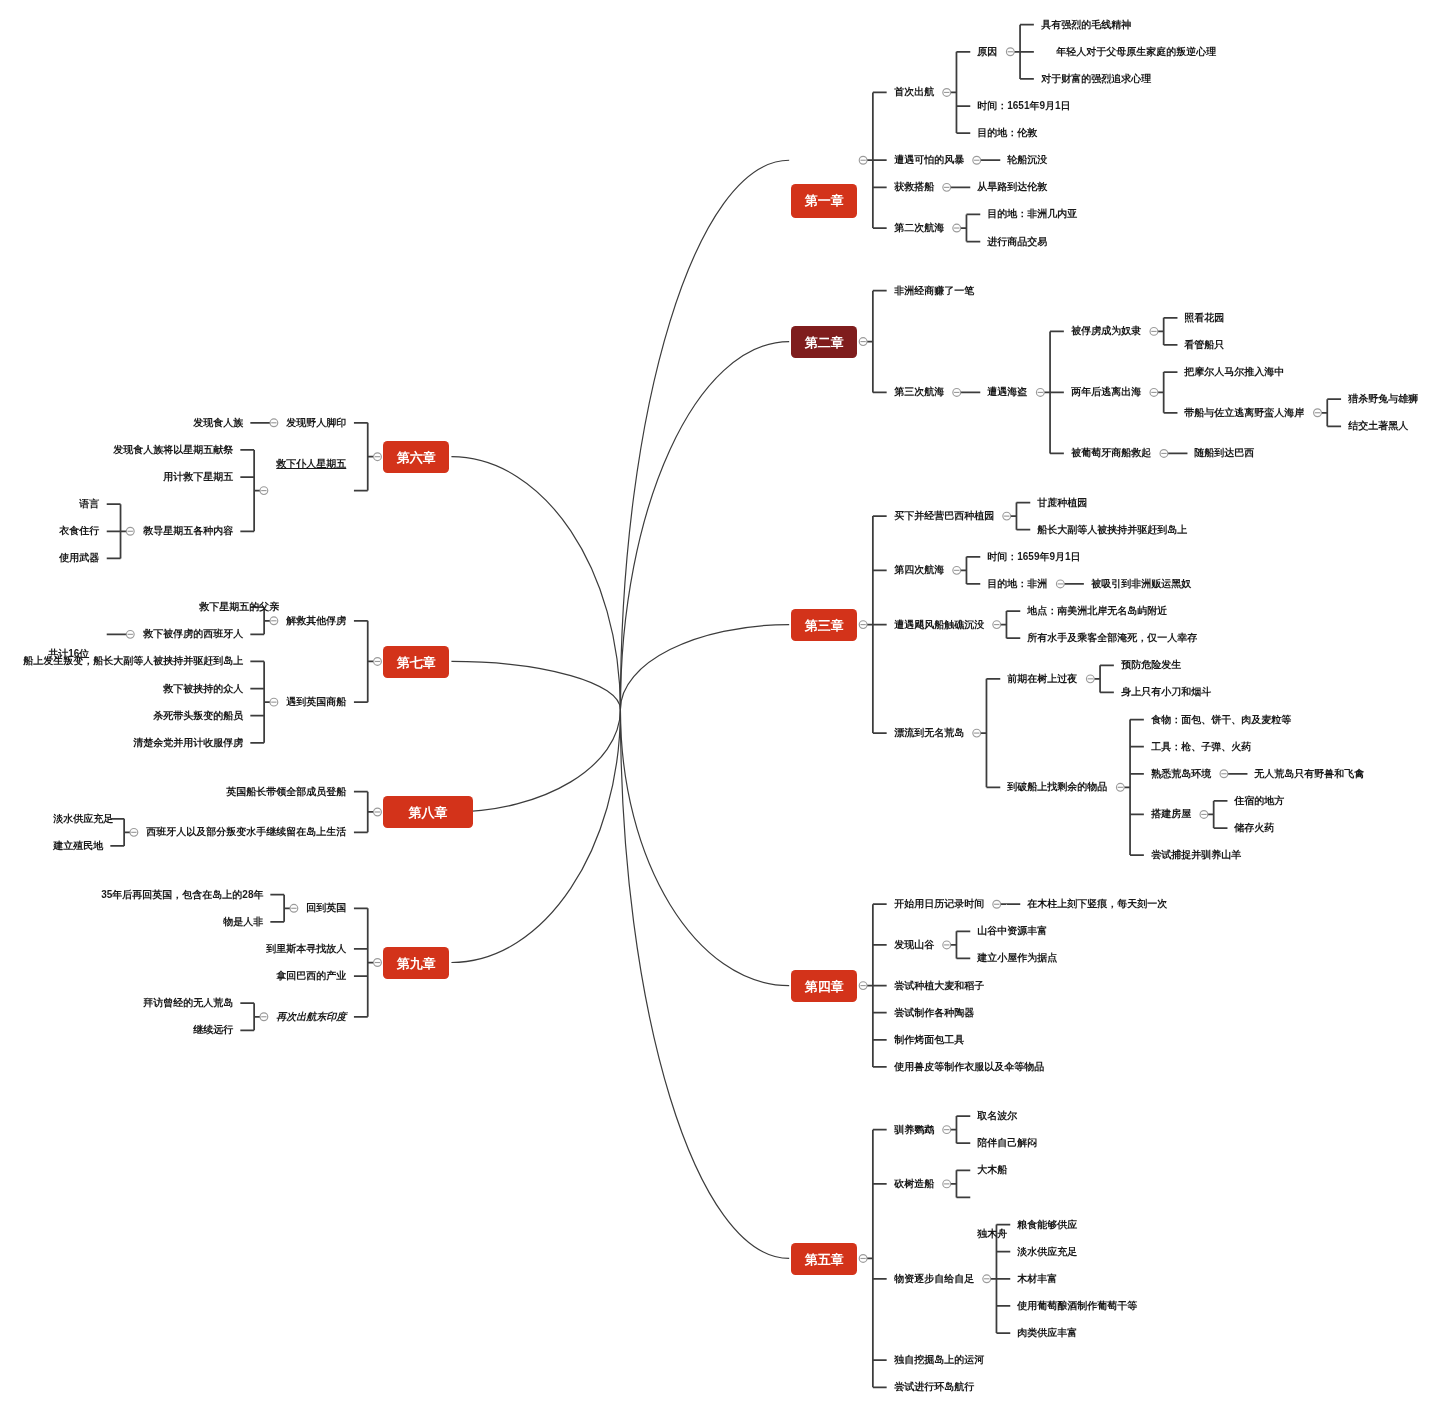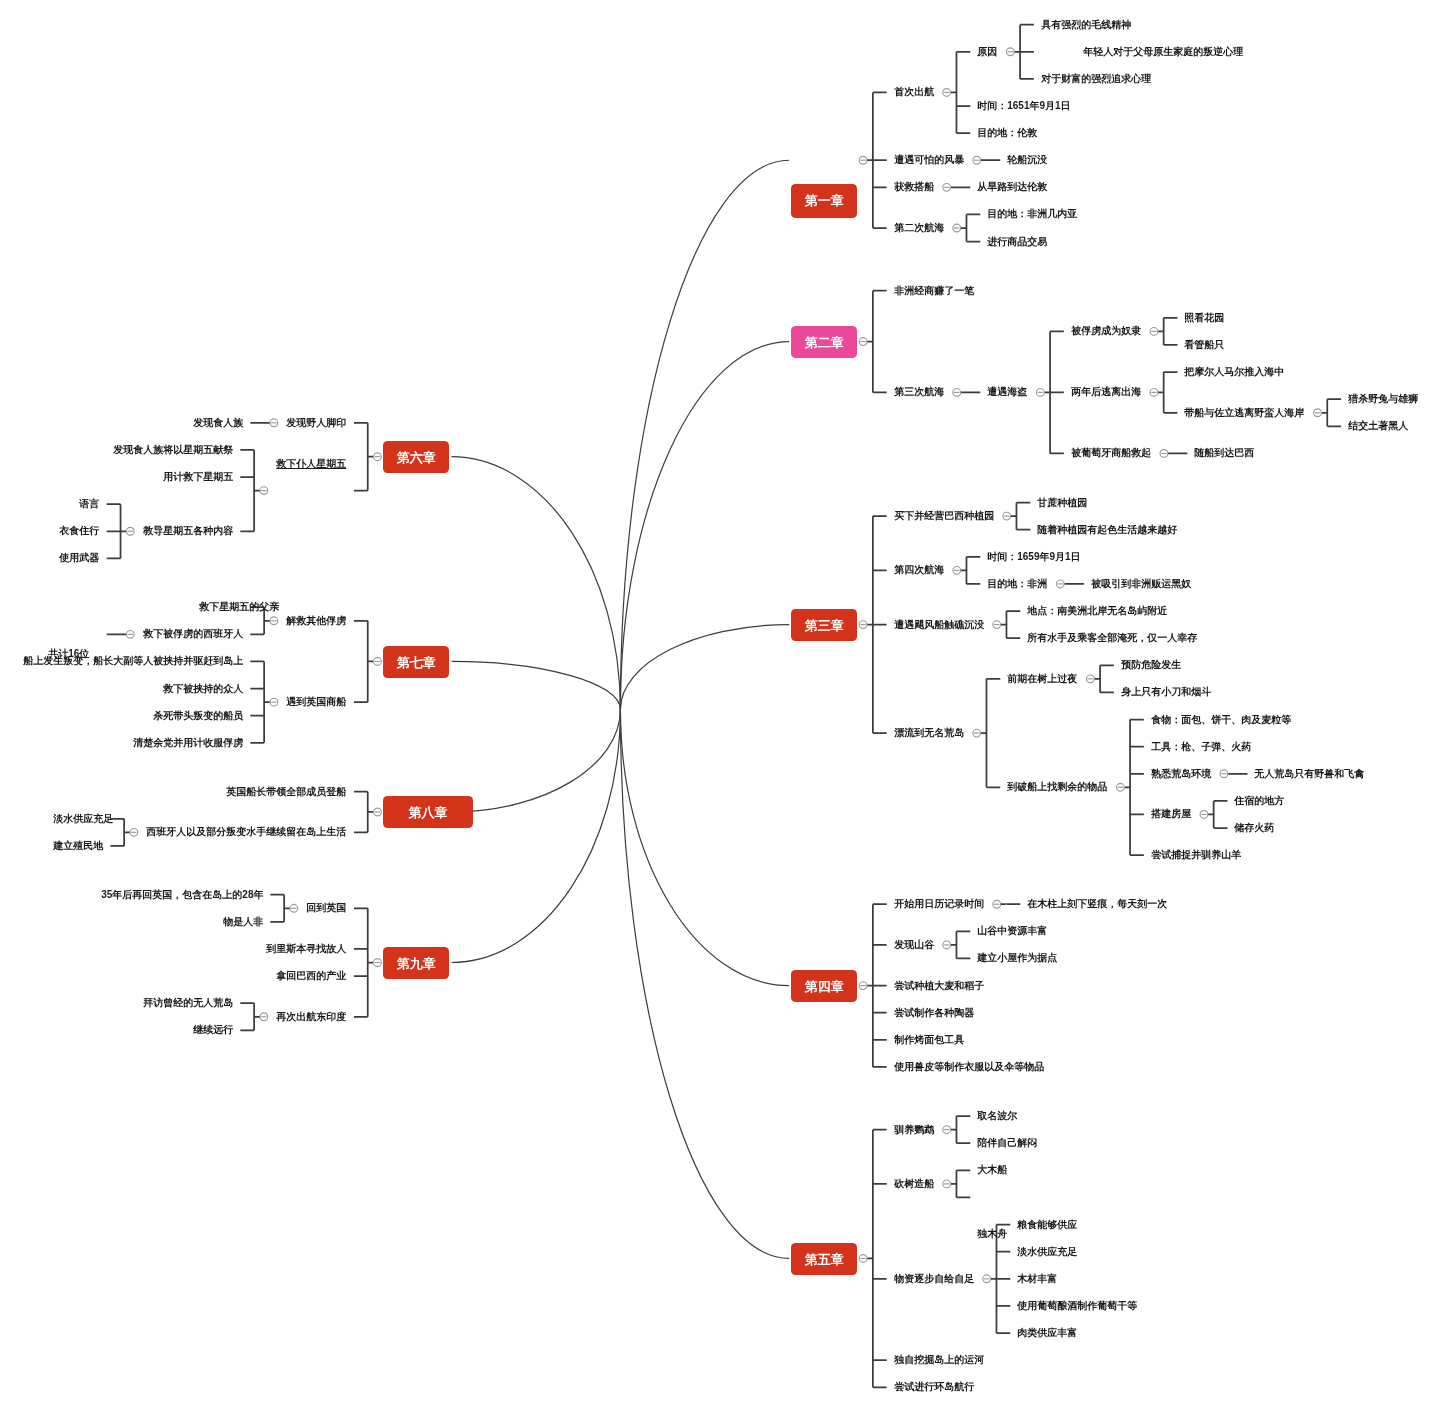--- a/index.html
+++ b/index.html
@@ -244,49 +244,49 @@
       <g>
         <circle cx="263.8837499999999" cy="1016.7600000000002" r="3.88" fill="#ffffff" stroke="#9b9b9b" stroke-width="1.15"></circle>
         <line x1="261.23374999999993" x2="266.5337499999999" y1="1016.7600000000002" y2="1016.7600000000002" stroke="#9b9b9b" stroke-width="1.15"></line>
       </g>
     </svg>
 
 <div class="node chapter" style="left: 791.17px; top: 144.29px; width: 66.4px; height: 34px; line-height: 33.5px; background: rgb(211, 51, 26); margin-top: 40px;">第一章</div>
     <div class="node topic" style="left: 886.67px; top: 85.44px; width: 54.5px; height: 14px; line-height: 14px; padding-left: 7.25px; padding-right: 7.25px; color: rgb(26, 26, 26);">首次出航</div>
     <div class="node topic" style="left: 970.27px; top: 44.76px; width: 34.5px; height: 14px; line-height: 14px; padding-left: 7.25px; padding-right: 7.25px; color: rgb(26, 26, 26);">原因</div>
     <div class="node topic" style="left: 1033.87px; top: 17.64px; width: 104.5px; height: 14px; line-height: 14px; padding-left: 7.25px; padding-right: 7.25px; color: rgb(26, 26, 26);">具有强烈的毛线精神</div>
-    <div class="node topic" style="left: 1076px; top: 44.76px; width: 174.5px; height: 14px; line-height: 14px; padding-left: 7.25px; padding-right: 7.25px; color: rgb(26, 26, 26);">年轻人对于父母原生家庭的叛逆心理</div>
+    <div class="node topic" style="left: 1049px; top: 44.76px; width: 174.5px; height: 14px; line-height: 14px; padding-left: 7.25px; padding-right: 7.25px; color: rgb(26, 26, 26);">年轻人对于父母原生家庭的叛逆心理</div>
     <div class="node topic" style="left: 1033.87px; top: 71.88px; width: 124.5px; height: 14px; line-height: 14px; padding-left: 7.25px; padding-right: 7.25px; color: rgb(26, 26, 26);">对于财富的强烈追求心理</div>
     <div class="node topic" style="left: 970.27px; top: 99px; width: 107.88px; height: 14px; line-height: 14px; padding-left: 7.25px; padding-right: 7.25px; color: rgb(26, 26, 26);">时间：1651年9月1日</div>
     <div class="node topic" style="left: 970.27px; top: 126.12px; width: 74.5px; height: 14px; line-height: 14px; padding-left: 7.25px; padding-right: 7.25px; color: rgb(26, 26, 26);">目的地：伦敦</div>
     <div class="node topic" style="left: 886.67px; top: 153.24px; width: 84.5px; height: 14px; line-height: 14px; padding-left: 7.25px; padding-right: 7.25px; color: rgb(26, 26, 26);">遭遇可怕的风暴</div>
     <div class="node topic" style="left: 1000.27px; top: 153.24px; width: 54.5px; height: 14px; line-height: 14px; padding-left: 7.25px; padding-right: 7.25px; color: rgb(26, 26, 26);">轮船沉没</div>
     <div class="node topic" style="left: 886.67px; top: 180.36px; width: 54.5px; height: 14px; line-height: 14px; padding-left: 7.25px; padding-right: 7.25px; color: rgb(26, 26, 26);">获救搭船</div>
     <div class="node topic" style="left: 970.27px; top: 180.36px; width: 84.5px; height: 14px; line-height: 14px; padding-left: 7.25px; padding-right: 7.25px; color: rgb(26, 26, 26);">从旱路到达伦敦</div>
     <div class="node topic" style="left: 886.67px; top: 221.04px; width: 64.5px; height: 14px; line-height: 14px; padding-left: 7.25px; padding-right: 7.25px; color: rgb(26, 26, 26);">第二次航海</div>
     <div class="node topic" style="left: 980.27px; top: 207.48px; width: 104.5px; height: 14px; line-height: 14px; padding-left: 7.25px; padding-right: 7.25px; color: rgb(26, 26, 26);">目的地：非洲几内亚</div>
     <div class="node topic" style="left: 980.27px; top: 234.6px; width: 74.5px; height: 14px; line-height: 14px; padding-left: 7.25px; padding-right: 7.25px; color: rgb(26, 26, 26);">进行商品交易</div>
-    <div class="node chapter" style="left: 791.17px; top: 325.62px; width: 66.4px; height: 31.9px; line-height: 33.5px; background: #ec4899;">第二章</div>
+    <div class="node chapter" style="left: 791.17px; top: 325.62px; width: 66.4px; height: 31.9px; line-height: 33.5px; background: #7f1d1d;">第二章</div>
     <div class="node topic" style="left: 886.67px; top: 283.72px; width: 94.5px; height: 14px; line-height: 14px; padding-left: 7.25px; padding-right: 7.25px; color: rgb(26, 26, 26);">非洲经商赚了一笔</div>
     <div class="node topic" style="left: 886.67px; top: 385.42px; width: 64.5px; height: 14px; line-height: 14px; padding-left: 7.25px; padding-right: 7.25px; color: rgb(26, 26, 26);">第三次航海</div>
     <div class="node topic" style="left: 980.27px; top: 385.42px; width: 54.5px; height: 14px; line-height: 14px; padding-left: 7.25px; padding-right: 7.25px; color: rgb(26, 26, 26);">遭遇海盗</div>
     <div class="node topic" style="left: 1063.87px; top: 324.4px; width: 84.5px; height: 14px; line-height: 14px; padding-left: 7.25px; padding-right: 7.25px; color: rgb(26, 26, 26);">被俘虏成为奴隶</div>
     <div class="node topic" style="left: 1177.47px; top: 310.84px; width: 54.5px; height: 14px; line-height: 14px; padding-left: 7.25px; padding-right: 7.25px; color: rgb(26, 26, 26);">照看花园</div>
     <div class="node topic" style="left: 1177.47px; top: 337.96px; width: 54.5px; height: 14px; line-height: 14px; padding-left: 7.25px; padding-right: 7.25px; color: rgb(26, 26, 26);">看管船只</div>
     <div class="node topic" style="left: 1063.87px; top: 385.42px; width: 84.5px; height: 14px; line-height: 14px; padding-left: 7.25px; padding-right: 7.25px; color: rgb(26, 26, 26);">两年后逃离出海</div>
     <div class="node topic" style="left: 1177.47px; top: 365.08px; width: 114.5px; height: 14px; line-height: 14px; padding-left: 7.25px; padding-right: 7.25px; color: rgb(26, 26, 26);">把摩尔人马尔推入海中</div>
     <div class="node topic" style="left: 1177.47px; top: 405.76px; width: 134.5px; height: 14px; line-height: 14px; padding-left: 7.25px; padding-right: 7.25px; color: rgb(26, 26, 26);">带船与佐立逃离野蛮人海岸</div>
     <div class="node topic" style="left: 1341.07px; top: 392.2px; width: 84.5px; height: 14px; line-height: 14px; padding-left: 7.25px; padding-right: 7.25px; color: rgb(26, 26, 26);">猎杀野兔与雄狮</div>
     <div class="node topic" style="left: 1341.07px; top: 419.32px; width: 74.5px; height: 14px; line-height: 14px; padding-left: 7.25px; padding-right: 7.25px; color: rgb(26, 26, 26);">结交土著黑人</div>
     <div class="node topic" style="left: 1063.87px; top: 446.44px; width: 94.5px; height: 14px; line-height: 14px; padding-left: 7.25px; padding-right: 7.25px; color: rgb(26, 26, 26);">被葡萄牙商船救起</div>
     <div class="node topic" style="left: 1187.47px; top: 446.44px; width: 74.5px; height: 14px; line-height: 14px; padding-left: 7.25px; padding-right: 7.25px; color: rgb(26, 26, 26);">随船到达巴西</div>
     <div class="node chapter" style="left: 791.17px; top: 608.65px; width: 66.4px; height: 31.9px; line-height: 33.5px; background: rgb(211, 51, 26);">第三章</div>
     <div class="node topic" style="left: 886.67px; top: 509.12px; width: 114.5px; height: 14px; line-height: 14px; padding-left: 7.25px; padding-right: 7.25px; color: rgb(26, 26, 26);">买下并经营巴西种植园</div>
     <div class="node topic" style="left: 1030.27px; top: 495.56px; width: 64.5px; height: 14px; line-height: 14px; padding-left: 7.25px; padding-right: 7.25px; color: rgb(26, 26, 26);">甘蔗种植园</div>
-    <div class="node topic" style="left: 1030.27px; top: 522.68px; width: 154.5px; height: 14px; line-height: 14px; padding-left: 7.25px; padding-right: 7.25px; color: rgb(26, 26, 26);">随着种植园有起色生活越来越好</div>
+    <div class="node topic" style="left: 1030.27px; top: 522.68px; width: 154.5px; height: 14px; line-height: 14px; padding-left: 7.25px; padding-right: 7.25px; color: rgb(26, 26, 26);">船长大副等人被挟持并驱赶到岛上</div>
     <div class="node topic" style="left: 886.67px; top: 563.36px; width: 64.5px; height: 14px; line-height: 14px; padding-left: 7.25px; padding-right: 7.25px; color: rgb(26, 26, 26);">第四次航海</div>
     <div class="node topic" style="left: 980.27px; top: 549.8px; width: 107.88px; height: 14px; line-height: 14px; padding-left: 7.25px; padding-right: 7.25px; color: rgb(26, 26, 26);">时间：1659年9月1日</div>
     <div class="node topic" style="left: 980.27px; top: 576.92px; width: 74.5px; height: 14px; line-height: 14px; padding-left: 7.25px; padding-right: 7.25px; color: rgb(26, 26, 26);">目的地：非洲</div>
     <div class="node topic" style="left: 1083.87px; top: 576.92px; width: 114.5px; height: 14px; line-height: 14px; padding-left: 7.25px; padding-right: 7.25px; color: rgb(26, 26, 26);">被吸引到非洲贩运黑奴</div>
     <div class="node topic" style="left: 886.67px; top: 617.6px; width: 104.5px; height: 14px; line-height: 14px; padding-left: 7.25px; padding-right: 7.25px; color: rgb(26, 26, 26);">遭遇飓风船触礁沉没</div>
     <div class="node topic" style="left: 1020.27px; top: 604.04px; width: 154.5px; height: 14px; line-height: 14px; padding-left: 7.25px; padding-right: 7.25px; color: rgb(26, 26, 26);">地点：南美洲北岸无名岛屿附近</div>
     <div class="node topic" style="left: 1020.27px; top: 631.16px; width: 184.5px; height: 14px; line-height: 14px; padding-left: 7.25px; padding-right: 7.25px; color: rgb(26, 26, 26);">所有水手及乘客全部淹死，仅一人幸存</div>
     <div class="node topic" style="left: 886.67px; top: 726.08px; width: 84.5px; height: 14px; line-height: 14px; padding-left: 7.25px; padding-right: 7.25px; color: rgb(26, 26, 26);">漂流到无名荒岛</div>
     <div class="node topic" style="left: 1000.27px; top: 671.84px; width: 84.5px; height: 14px; line-height: 14px; padding-left: 7.25px; padding-right: 7.25px; color: rgb(26, 26, 26);">前期在树上过夜</div>
     <div class="node topic" style="left: 1113.87px; top: 658.28px; width: 74.5px; height: 14px; line-height: 14px; padding-left: 7.25px; padding-right: 7.25px; color: rgb(26, 26, 26);">预防危险发生</div>
@@ -349,16 +349,16 @@
     <div class="node topic" style="left: 219.43px; top: 784.65px; width: 134.5px; height: 14px; line-height: 14px; padding-left: 7.25px; padding-right: 7.25px; color: rgb(26, 26, 26);">英国船长带领全部成员登船</div>
     <div class="node topic" style="left: 139.43px; top: 825.33px; width: 214.5px; height: 14px; line-height: 14px; padding-left: 7.25px; padding-right: 7.25px; color: rgb(26, 26, 26);">西班牙人以及部分叛变水手继续留在岛上生活</div>
     <div class="node topic" style="left: 45.83px; top: 811.77px; width: 64.5px; height: 14px; line-height: 14px; padding-left: 7.25px; padding-right: 7.25px; color: rgb(26, 26, 26);">淡水供应充足</div>
     <div class="node topic" style="left: 45.83px; top: 838.89px; width: 64.5px; height: 14px; line-height: 14px; padding-left: 7.25px; padding-right: 7.25px; color: rgb(26, 26, 26);">建立殖民地</div>
     <div class="node chapter" style="left: 383.03px; top: 946.57px; width: 66.4px; height: 31.9px; line-height: 33.5px; background: rgb(211, 51, 26);">第九章</div>
     <div class="node topic" style="left: 299.43px; top: 901.28px; width: 54.5px; height: 14px; line-height: 14px; padding-left: 7.25px; padding-right: 7.25px; color: rgb(26, 26, 26);">回到英国</div>
     <div class="node topic" style="left: 93.58px; top: 887.72px; width: 176.75px; height: 14px; line-height: 14px; padding-left: 7.25px; padding-right: 7.25px; color: rgb(26, 26, 26);">35年后再回英国，包含在岛上的28年</div>
     <div class="node topic" style="left: 215.83px; top: 914.84px; width: 54.5px; height: 14px; line-height: 14px; padding-left: 7.25px; padding-right: 7.25px; color: rgb(26, 26, 26);">物是人非</div>
     <div class="node topic" style="left: 259.43px; top: 941.96px; width: 94.5px; height: 14px; line-height: 14px; padding-left: 7.25px; padding-right: 7.25px; color: rgb(26, 26, 26);">到里斯本寻找故人</div>
     <div class="node topic" style="left: 269.43px; top: 969.08px; width: 84.5px; height: 14px; line-height: 14px; padding-left: 7.25px; padding-right: 7.25px; color: rgb(26, 26, 26);">拿回巴西的产业</div>
-    <div class="node topic" style="left: 269.43px; top: 1009.76px; width: 84.5px; height: 14px; line-height: 14px; padding-left: 7.25px; padding-right: 7.25px; color: rgb(26, 26, 26);">再次出航东印度</div>
+    <div class="node topic" style="left: 269.43px; top: 1009.76px; width: 84.5px; height: 14px; line-height: 14px; padding-left: 7.25px; padding-right: 7.25px; color: rgb(26, 26, 26); font-style: italic;">再次出航东印度</div>
     <div class="node topic" style="left: 135.83px; top: 996.2px; width: 104.5px; height: 14px; line-height: 14px; padding-left: 7.25px; padding-right: 7.25px; color: rgb(26, 26, 26);">拜访曾经的无人荒岛</div>
     <div class="node topic" style="left: 185.83px; top: 1023.32px; width: 54.5px; height: 14px; line-height: 14px; padding-left: 7.25px; padding-right: 7.25px; color: rgb(26, 26, 26);">继续远行</div>
   </div>
 
 </body></html>

